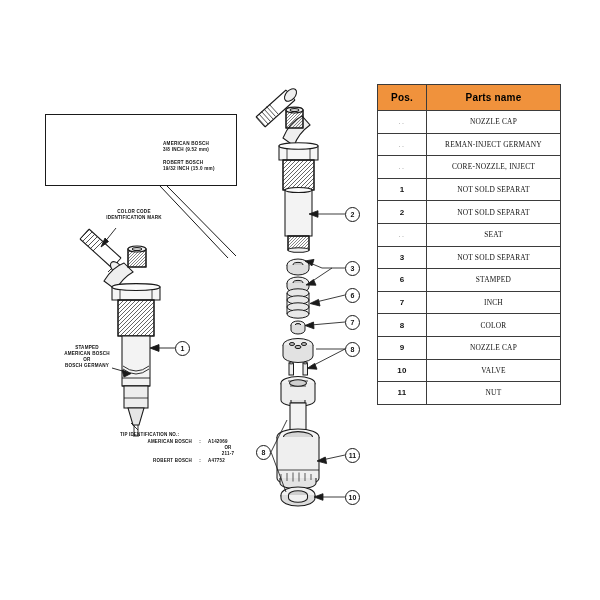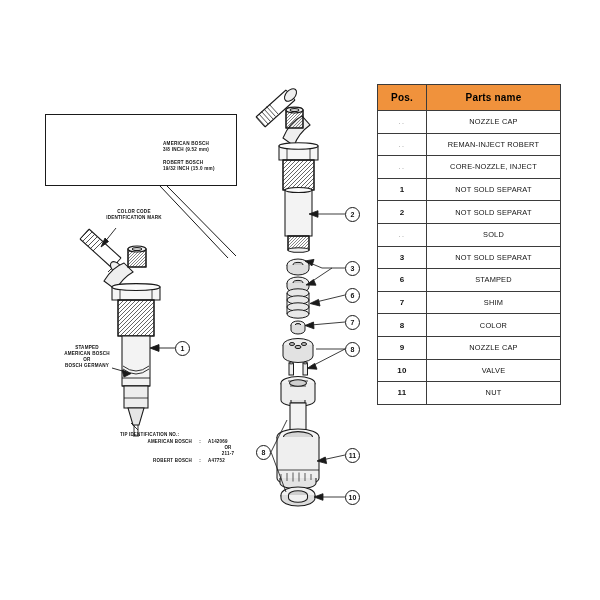--- a/index.html
+++ b/index.html
@@ -13,21 +13,21 @@
   #parts-table td,#parts-table th{
        border:1px solid #3b3b3b;
        font-size:7.4px;letter-spacing:.2px;
        text-align:center;vertical-align:middle;
        height:21.6px;padding:0 1px;color:#111;}
   #parts-table th{background:#f0923c;font-weight:bold;font-size:10px;
        height:25px;color:#000;border-color:#3b3b3b;}
   #parts-table td.pos,#parts-table th.pos{width:47px;}
   #parts-table td.pos{font-weight:bold;font-size:8px;}
   #parts-table td.pos.dots{font-weight:normal;color:#8d8d8d;letter-spacing:1.5px;font-size:7px;}
-  #parts-table td.nm{width:135px;}
+  #parts-table td.nm{width:135px;font-family:Liberation Serif, serif;}
 
   
   #inset-box{position:absolute;left:45px;top:114px;width:190px;height:70px;
              border:1.6px solid #1a1a1a;background:#fff;}
   .inset-txt{position:absolute;font-size:4.6px;font-weight:bold;
              line-height:6.2px;letter-spacing:.25px;text-align:left;color:#111;}
 
   
   .anno{position:absolute;font-size:4.6px;font-weight:bold;
         line-height:6.1px;letter-spacing:.22px;color:#111;}
@@ -358,49 +358,49 @@
         <th class="nm">Parts name</th>
       </tr>
     </thead>
     <tbody>
         <tr>
           <td class="pos dots">..</td>
           <td class="nm">NOZZLE CAP</td>
         </tr>
         <tr>
           <td class="pos dots">..</td>
-          <td class="nm">REMAN-INJECT ROBERT</td>
+          <td class="nm">REMAN-INJECT GERMANY</td>
         </tr>
         <tr>
           <td class="pos dots">..</td>
           <td class="nm">CORE-NOZZLE, INJECT</td>
         </tr>
         <tr>
           <td class="pos">1</td>
           <td class="nm">NOT SOLD SEPARAT</td>
         </tr>
         <tr>
           <td class="pos">2</td>
           <td class="nm">NOT SOLD SEPARAT</td>
         </tr>
         <tr>
           <td class="pos dots">..</td>
-          <td class="nm">SOLD</td>
+          <td class="nm">SEAT</td>
         </tr>
         <tr>
           <td class="pos">3</td>
           <td class="nm">NOT SOLD SEPARAT</td>
         </tr>
         <tr>
           <td class="pos">6</td>
           <td class="nm">STAMPED</td>
         </tr>
         <tr>
           <td class="pos">7</td>
-          <td class="nm">SHIM</td>
+          <td class="nm">INCH</td>
         </tr>
         <tr>
           <td class="pos">8</td>
           <td class="nm">COLOR</td>
         </tr>
         <tr>
           <td class="pos">9</td>
           <td class="nm">NOZZLE CAP</td>
         </tr>
         <tr>

